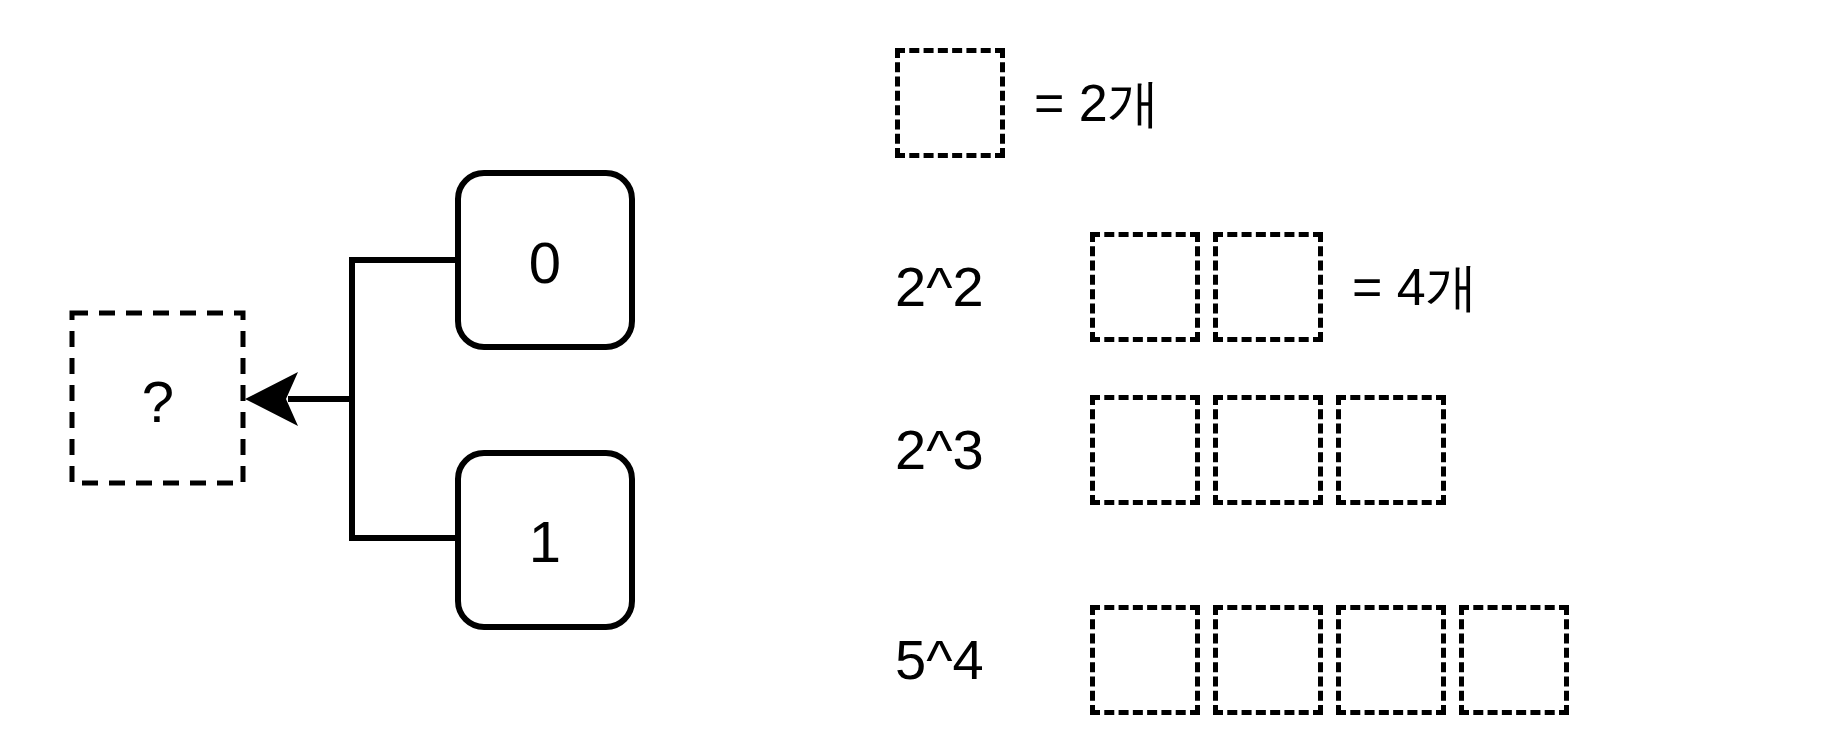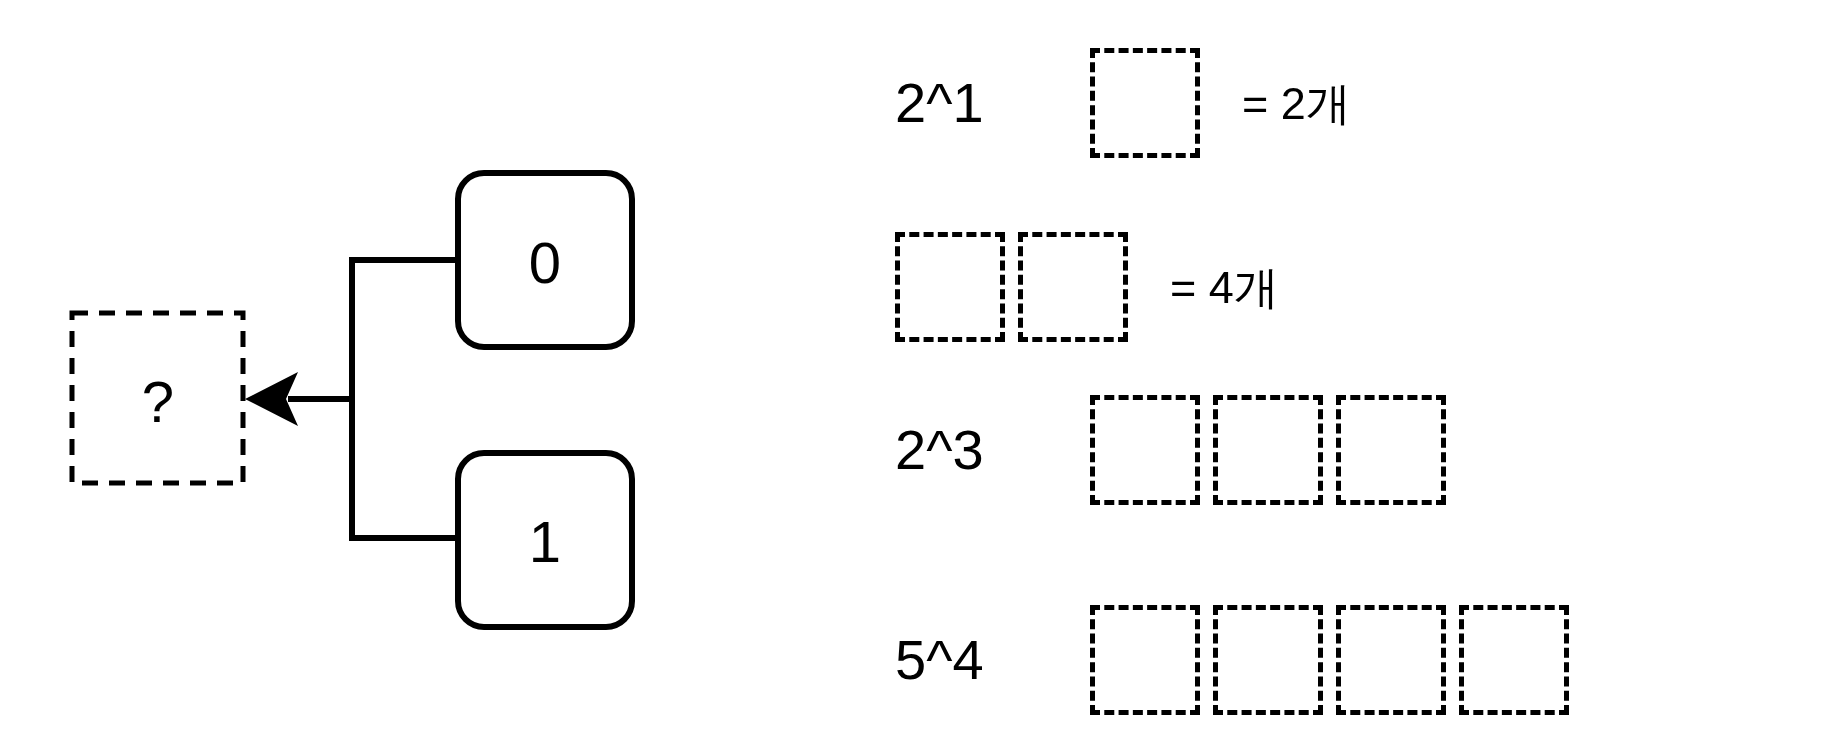--- a/index.html
+++ b/index.html
@@ -33,22 +33,22 @@
     white-space:nowrap;
     letter-spacing:0;
   }
   .row-boxes { display:flex; gap:13px; }
   .dashed-cell {
     width:110px; height:110px;
     border:5px dashed var(--ink);
     background:transparent;
   }
   .row-result {
-    margin-left:42px;
-    font-size:45px;
+    margin-left:29px;
+    font-size:52px;
     line-height:1;
     white-space:nowrap;
   }
 </style>
 </head>
 <body>
 
 <div class="canvas">
 
   <svg class="tree-svg" width="860" height="754" viewBox="0 0 860 754">
@@ -64,28 +64,28 @@
     <rect x="458" y="173" width="174" height="174" rx="26" fill="none" stroke="#000" stroke-width="6"></rect>
     <text x="545" y="262" font-size="58" text-anchor="middle" dominant-baseline="central">0</text>
 
     <rect x="458" y="453" width="174" height="174" rx="26" fill="none" stroke="#000" stroke-width="6"></rect>
     <text x="545" y="541" font-size="58" text-anchor="middle" dominant-baseline="central">1</text>
   </svg>
 
   <div class="rows">
 
     <div class="power-row" style="top:48px">
-      <div class="row-label">2^1</div>
       <div class="row-boxes">
           <div class="dashed-cell"></div>
         </div>
       <div class="row-result">= 2개</div>
     </div>
 
     <div class="power-row" style="top:232px">
+      <div class="row-label">2^2</div>
       <div class="row-boxes">
           <div class="dashed-cell"></div>
           <div class="dashed-cell"></div>
         </div>
       <div class="row-result">= 4개</div>
     </div>
 
     <div class="power-row" style="top:395px">
       <div class="row-label">2^3</div>
       <div class="row-boxes">

